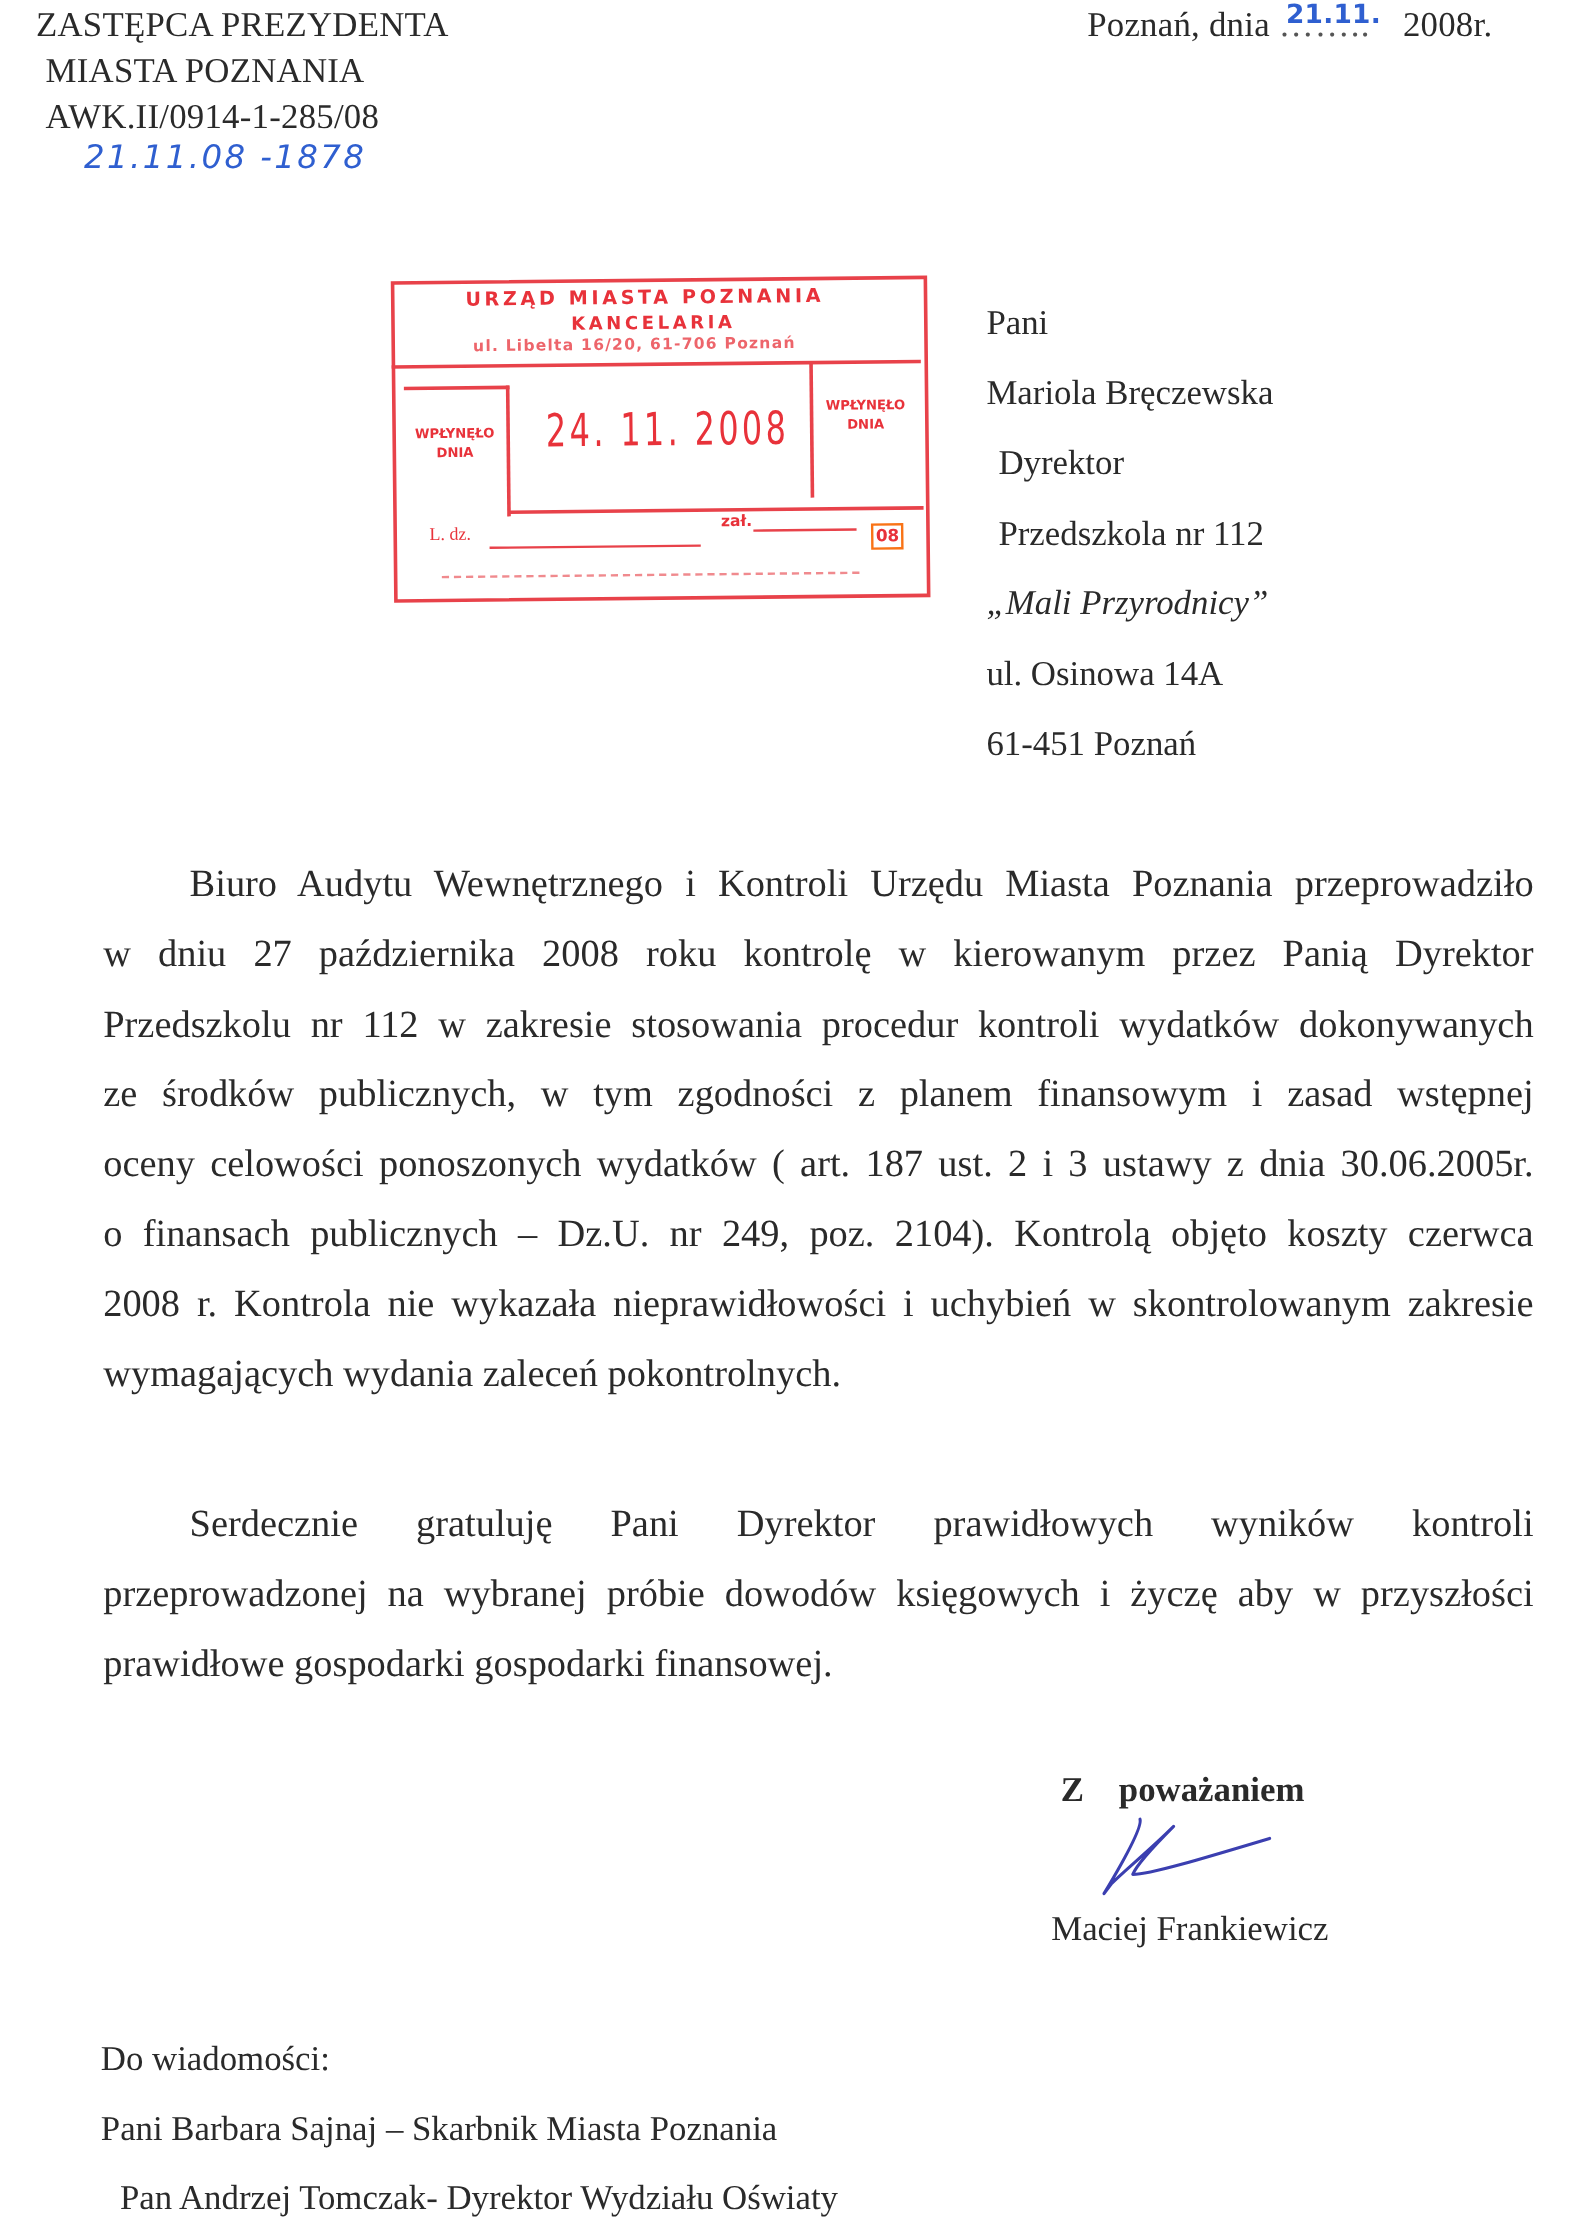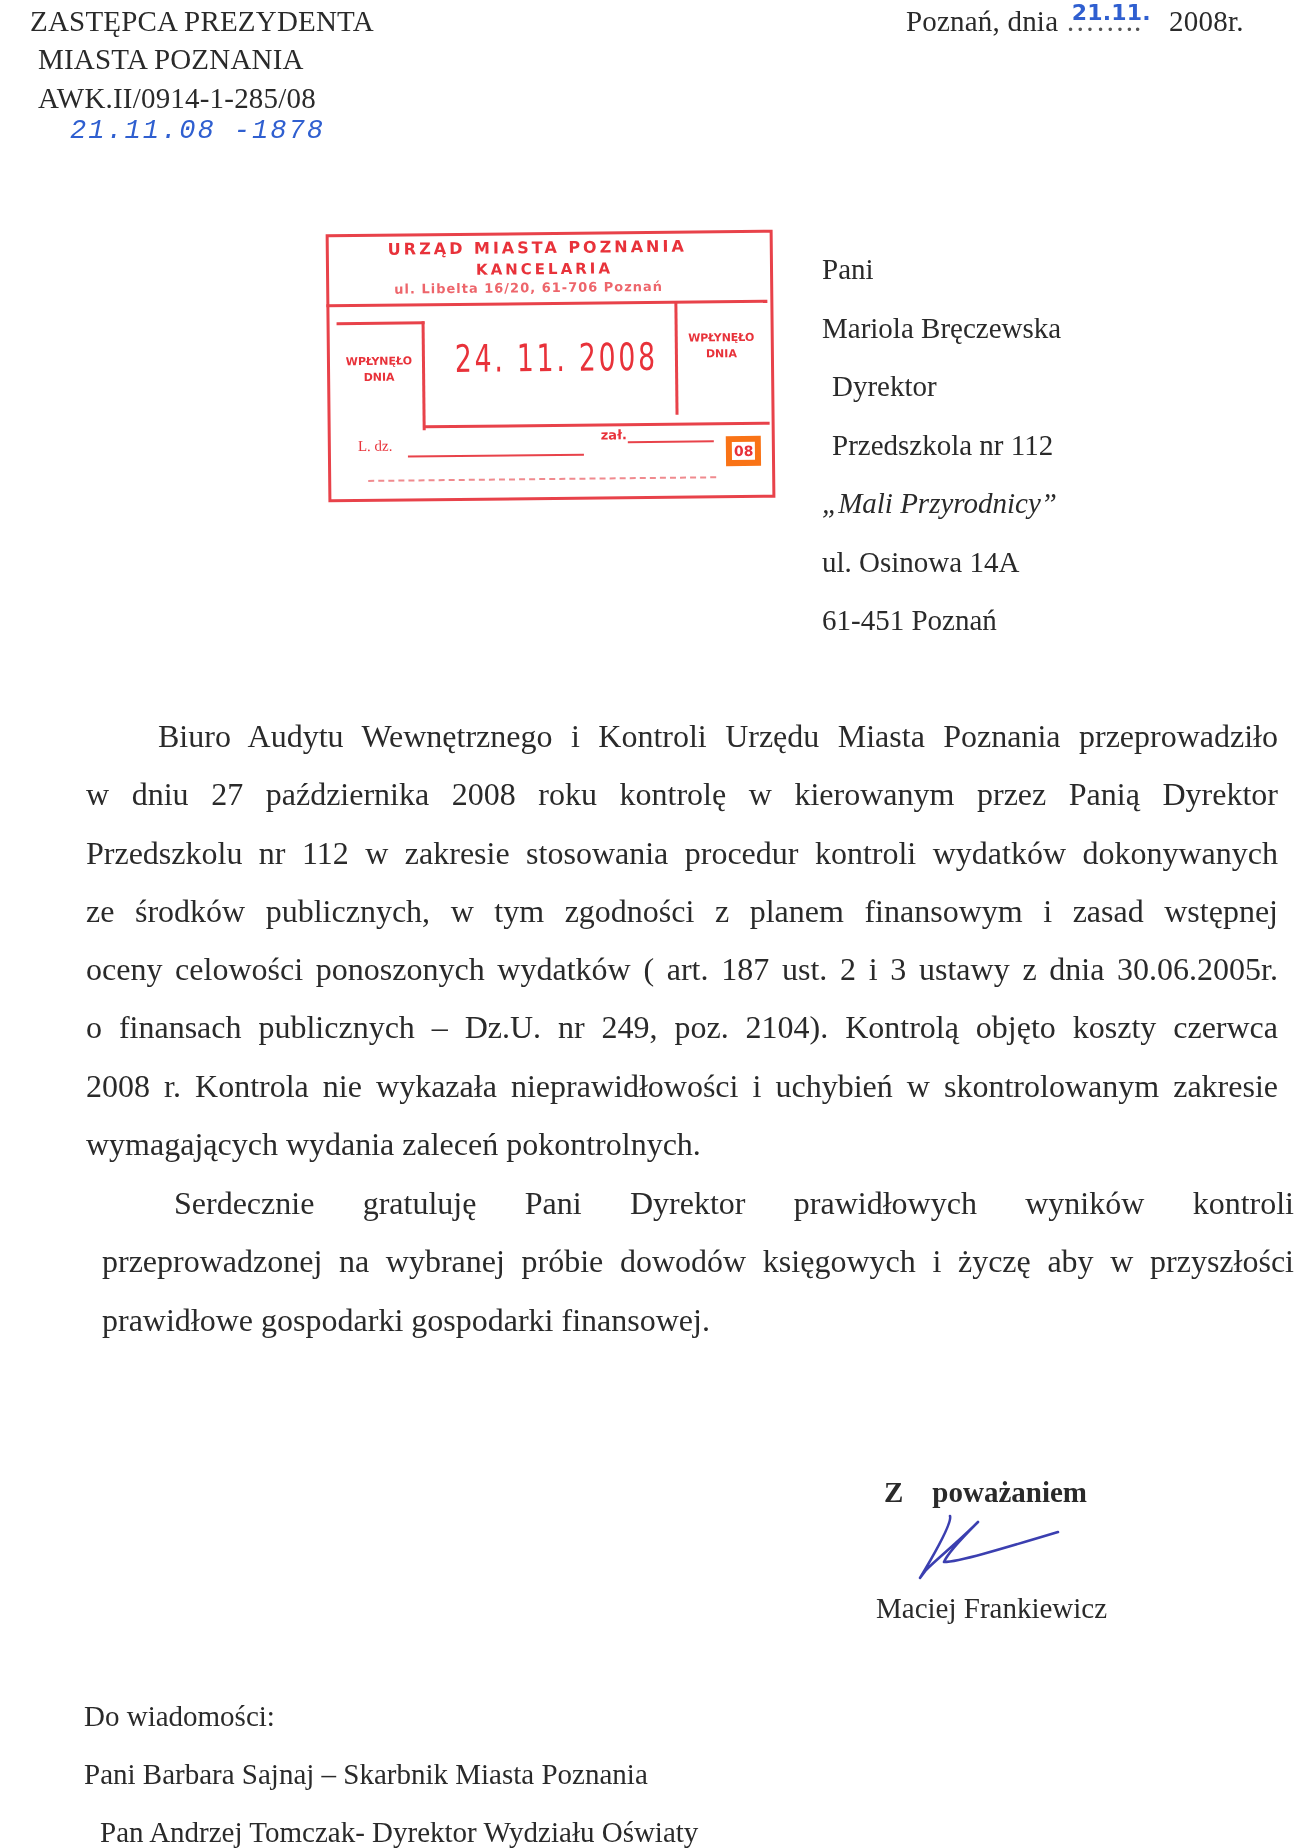--- a/index.html
+++ b/index.html
@@ -33,21 +33,21 @@
   .stamp .t { position: absolute; white-space: nowrap; font-weight: bold; color: #e8323a; }
 
   .sig-svg { position: absolute; left: 908px; top: 1508px; }
 </style>
 </head>
 <body>
 
 <div class="abs hdr" style="left:30px; top:2px;">ZASTĘPCA PREZYDENTA</div>
 <div class="abs hdr" style="left:38px; top:40px;">MIASTA POZNANIA</div>
 <div class="abs hdr" style="left:38px; top:79px;">AWK.II/0914-1-285/08</div>
-<div class="abs hand" style="left:70px; top:116px; font-size:27px; letter-spacing:2px;font-family:Liberation Mono, monospace;">21.11.08 -1878</div>
+<div class="abs hand" style="left:70px; top:116px; font-size:27px; letter-spacing:2px;">21.11.08 -1878</div>
 
 <div class="abs hdr" style="left:906px; top:2px;">
   <span>Poznań, dnia</span>
   <span style="position:relative; display:inline-block; width:96px;">
     <span style="color:#555; letter-spacing:1px;">……..</span>
     <span class="hand" style="position:absolute; left:6px; top:-8px; font-size:22px; font-style:normal; font-weight:bold;">21.11.</span>
   </span>
   <span>2008r.</span>
 </div>
 
@@ -63,21 +63,21 @@
   <div class="t" style="left:68px; top:56px; font-size:13px; letter-spacing:1px; opacity:0.75;">ul. Libelta 16/20, 61-706 Poznań</div>
 
   <div class="t" style="left:12px; top:128px; width:80px; font-size:11px; text-align:center; white-space:normal; line-height:16px;">WPŁYNĘŁO DNIA</div>
   <div class="t" style="left:352px; top:108px; width:85px; font-size:11px; text-align:center; white-space:normal; line-height:16px;">WPŁYNĘŁO DNIA</div>
   <div class="t" style="left:128px; top:112px; font-size:38px; font-weight:normal; letter-spacing:4px; transform:scaleX(0.7); transform-origin:left;">24. 11. 2008</div>
 
   <div class="t" style="left:30px; top:212px; font-size:15px; font-weight:normal; font-family:Liberation Serif, serif;">L. dz.</div>
   <div style="position:absolute; left:80px; top:230px; width:176px; border-top:2px solid #e8424a;"></div>
   <div class="t" style="left:273px; top:204px; font-size:13px;">zał.</div>
   <div style="position:absolute; left:300px; top:218px; width:86px; border-top:2px solid #e8424a;"></div>
-  <div class="t" style="left:398px; top:214px; font-size:14px; border:6px solid #f97316; padding:1px 2px;">08</div>
+  <div class="t" style="left:398px; top:214px; font-size:14px; border:2px solid #f97316; padding:1px 2px;">08</div>
   <div style="position:absolute; left:40px; top:254px; width:348px; border-top:2px dashed #f08a8e;"></div>
 </div>
 
 <div class="abs addr" style="left:822px; top:240px;">
   <div>Pani</div>
   <div>Mariola Bręczewska</div>
   <div style="padding-left:10px;">Dyrektor</div>
   <div style="padding-left:10px;">Przedszkola nr 112</div>
   <div class="italic">„Mali Przyrodnicy”</div>
   <div>ul. Osinowa 14A</div>
@@ -88,21 +88,21 @@
   <span class="line indent">Biuro Audytu Wewnętrznego i Kontroli Urzędu Miasta Poznania przeprowadziło</span>
   <span class="line">w dniu 27 października 2008 roku kontrolę w kierowanym przez Panią Dyrektor</span>
   <span class="line">Przedszkolu nr 112 w zakresie stosowania procedur kontroli wydatków dokonywanych</span>
   <span class="line">ze środków publicznych, w tym zgodności z planem finansowym i zasad wstępnej</span>
   <span class="line">oceny celowości ponoszonych wydatków ( art. 187 ust. 2 i 3 ustawy z dnia 30.06.2005r.</span>
   <span class="line">o finansach publicznych – Dz.U. nr 249, poz. 2104). Kontrolą objęto koszty czerwca</span>
   <span class="line">2008 r. Kontrola nie wykazała nieprawidłowości i uchybień w skontrolowanym zakresie</span>
   <span class="line last">wymagających wydania zaleceń pokontrolnych.</span>
 </div>
 
-<div class="body-text" style="top:1174px;margin-left:16px;">
+<div class="body-text" style="top:1240px;">
   <span class="line indent">Serdecznie gratuluję Pani Dyrektor prawidłowych wyników kontroli</span>
   <span class="line">przeprowadzonej na wybranej próbie dowodów księgowych i życzę aby w przyszłości</span>
   <span class="line last">prawidłowe gospodarki gospodarki finansowej.</span>
 </div>
 
 <div class="abs" style="left:884px; top:1476px; font-size:29px; white-space:pre;font-weight:bold;">Z    poważaniem</div>
 <svg class="sig-svg" width="160" height="80" viewBox="0 0 160 80">
   <path d="M42 8 C44 14 30 40 12 70 L18 62 C30 50 50 34 70 14 C62 22 40 44 36 54 C50 54 90 42 150 24" fill="none" stroke="#3b3fb0" stroke-width="2.6" stroke-linecap="round" stroke-linejoin="round"></path>
 </svg>
 <div class="abs" style="left:876px; top:1592px; font-size:29px;">Maciej Frankiewicz</div>

